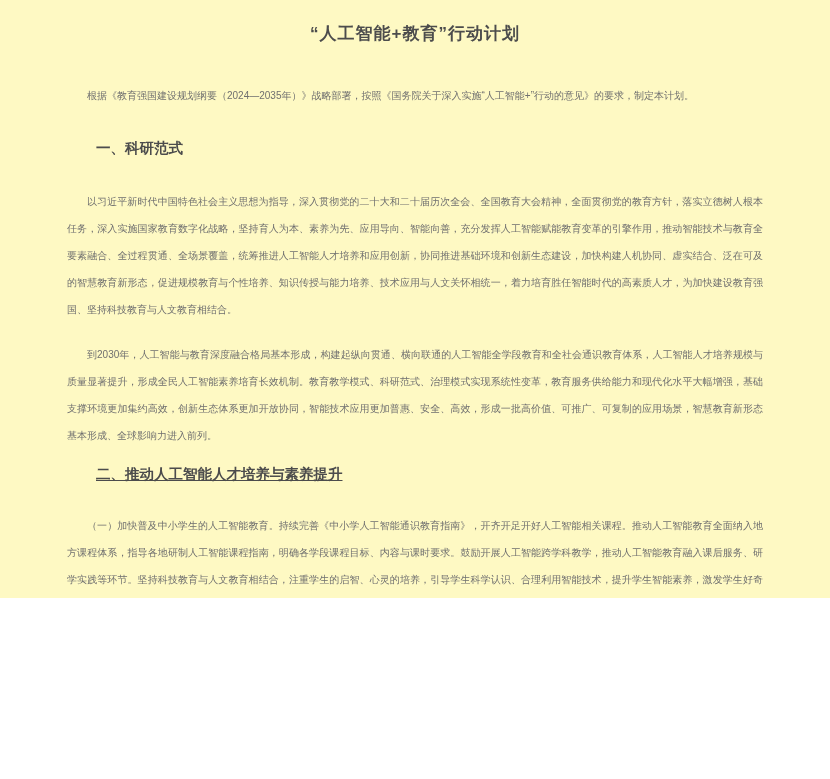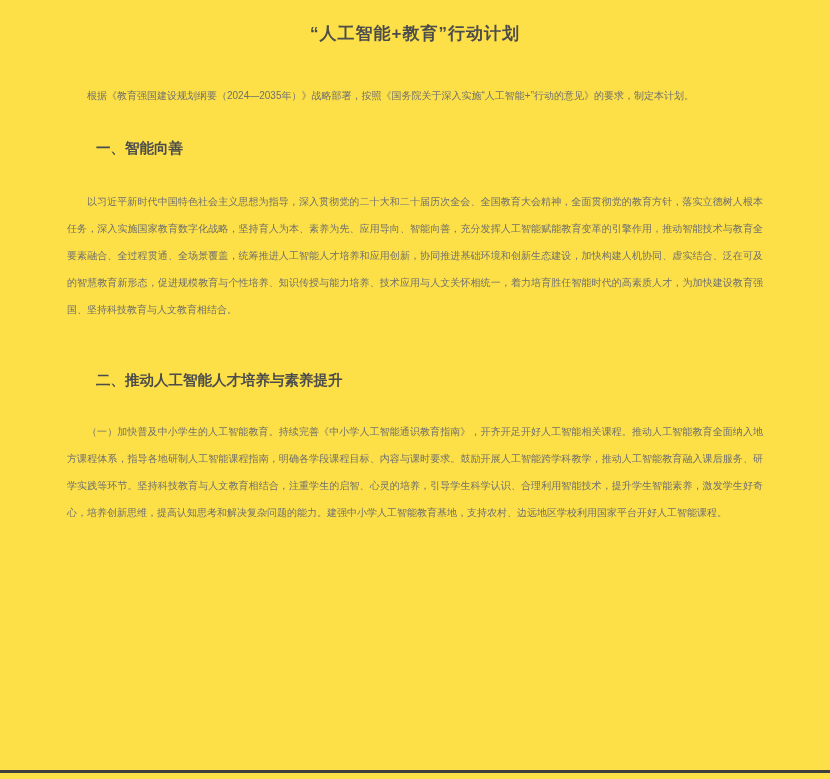--- a/index.html
+++ b/index.html
@@ -3,22 +3,22 @@
 <meta charset="utf-8">
 <style>
   html, body {
     margin: 0;
     padding: 0;
     background: #ffffff;
   }
   .screen {
     position: relative;
     width: 830px;
-    height: 779px;
-    background: #fde047;
+    height: 598px;
+    background: #fef9c3;
     overflow: hidden;
     font-family: "Liberation Sans", sans-serif;
   }
   .content {
     width: 696px;
     margin: 0 auto;
   }
   .doc-title {
     margin: 22px 0 0 0;
     font-size: 17px;
@@ -41,45 +41,46 @@
     font-size: 14.5px;
     line-height: 27px;
     font-weight: bold;
     color: #4c4c4c;
     text-indent: 2em;
   }
   .mt-intro   { margin-top: 36px; }
   .mt-h1      { margin-top: 26px; }
   .mt-p1      { margin-top: 26px; }
   .mt-p2      { margin-top: 18px; }
-  .mt-h2      { margin-top: 44px; }
+  .mt-h2      { margin-top: 12px; text-decoration: underline; }
   .mt-p3      { margin-top: 24px; }
   .bottom-rule {
     position: absolute;
     left: 0;
     top: 770px;
     width: 830px;
     height: 3px;
     background: #3f3f3f;
   }
 </style>
 </head>
 <body>
 
 <div class="screen">
   <div class="content">
 
     <h1 class="doc-title">“人工智能+教育”行动计划</h1>
 
     <p class="para mt-intro">根据《教育强国建设规划纲要（2024—2035年）》战略部署，按照《国务院关于深入实施“人工智能+”行动的意见》的要求，制定本计划。</p>
 
-    <h2 class="sec-heading mt-h1">一、智能向善</h2>
+    <h2 class="sec-heading mt-h1">一、科研范式</h2>
 
     <p class="para mt-p1">以习近平新时代中国特色社会主义思想为指导，深入贯彻党的二十大和二十届历次全会、全国教育大会精神，全面贯彻党的教育方针，落实立德树人根本任务，深入实施国家教育数字化战略，坚持育人为本、素养为先、应用导向、智能向善，充分发挥人工智能赋能教育变革的引擎作用，推动智能技术与教育全要素融合、全过程贯通、全场景覆盖，统筹推进人工智能人才培养和应用创新，协同推进基础环境和创新生态建设，加快构建人机协同、虚实结合、泛在可及的智慧教育新形态，促进规模教育与个性培养、知识传授与能力培养、技术应用与人文关怀相统一，着力培育胜任智能时代的高素质人才，为加快建设教育强国、坚持科技教育与人文教育相结合。</p>
 
+    <p class="para mt-p2">到2030年，人工智能与教育深度融合格局基本形成，构建起纵向贯通、横向联通的人工智能全学段教育和全社会通识教育体系，人工智能人才培养规模与质量显著提升，形成全民人工智能素养培育长效机制。教育教学模式、科研范式、治理模式实现系统性变革，教育服务供给能力和现代化水平大幅增强，基础支撑环境更加集约高效，创新生态体系更加开放协同，智能技术应用更加普惠、安全、高效，形成一批高价值、可推广、可复制的应用场景，智慧教育新形态基本形成、全球影响力进入前列。</p>
 
     <h2 class="sec-heading mt-h2">二、推动人工智能人才培养与素养提升</h2>
 
     <p class="para mt-p3">（一）加快普及中小学生的人工智能教育。持续完善《中小学人工智能通识教育指南》，开齐开足开好人工智能相关课程。推动人工智能教育全面纳入地方课程体系，指导各地研制人工智能课程指南，明确各学段课程目标、内容与课时要求。鼓励开展人工智能跨学科教学，推动人工智能教育融入课后服务、研学实践等环节。坚持科技教育与人文教育相结合，注重学生的启智、心灵的培养，引导学生科学认识、合理利用智能技术，提升学生智能素养，激发学生好奇心，培养创新思维，提高认知思考和解决复杂问题的能力。建强中小学人工智能教育基地，支持农村、边远地区学校利用国家平台开好人工智能课程。</p>
 
   </div>
 
   <div class="bottom-rule"></div>
 </div>
 

